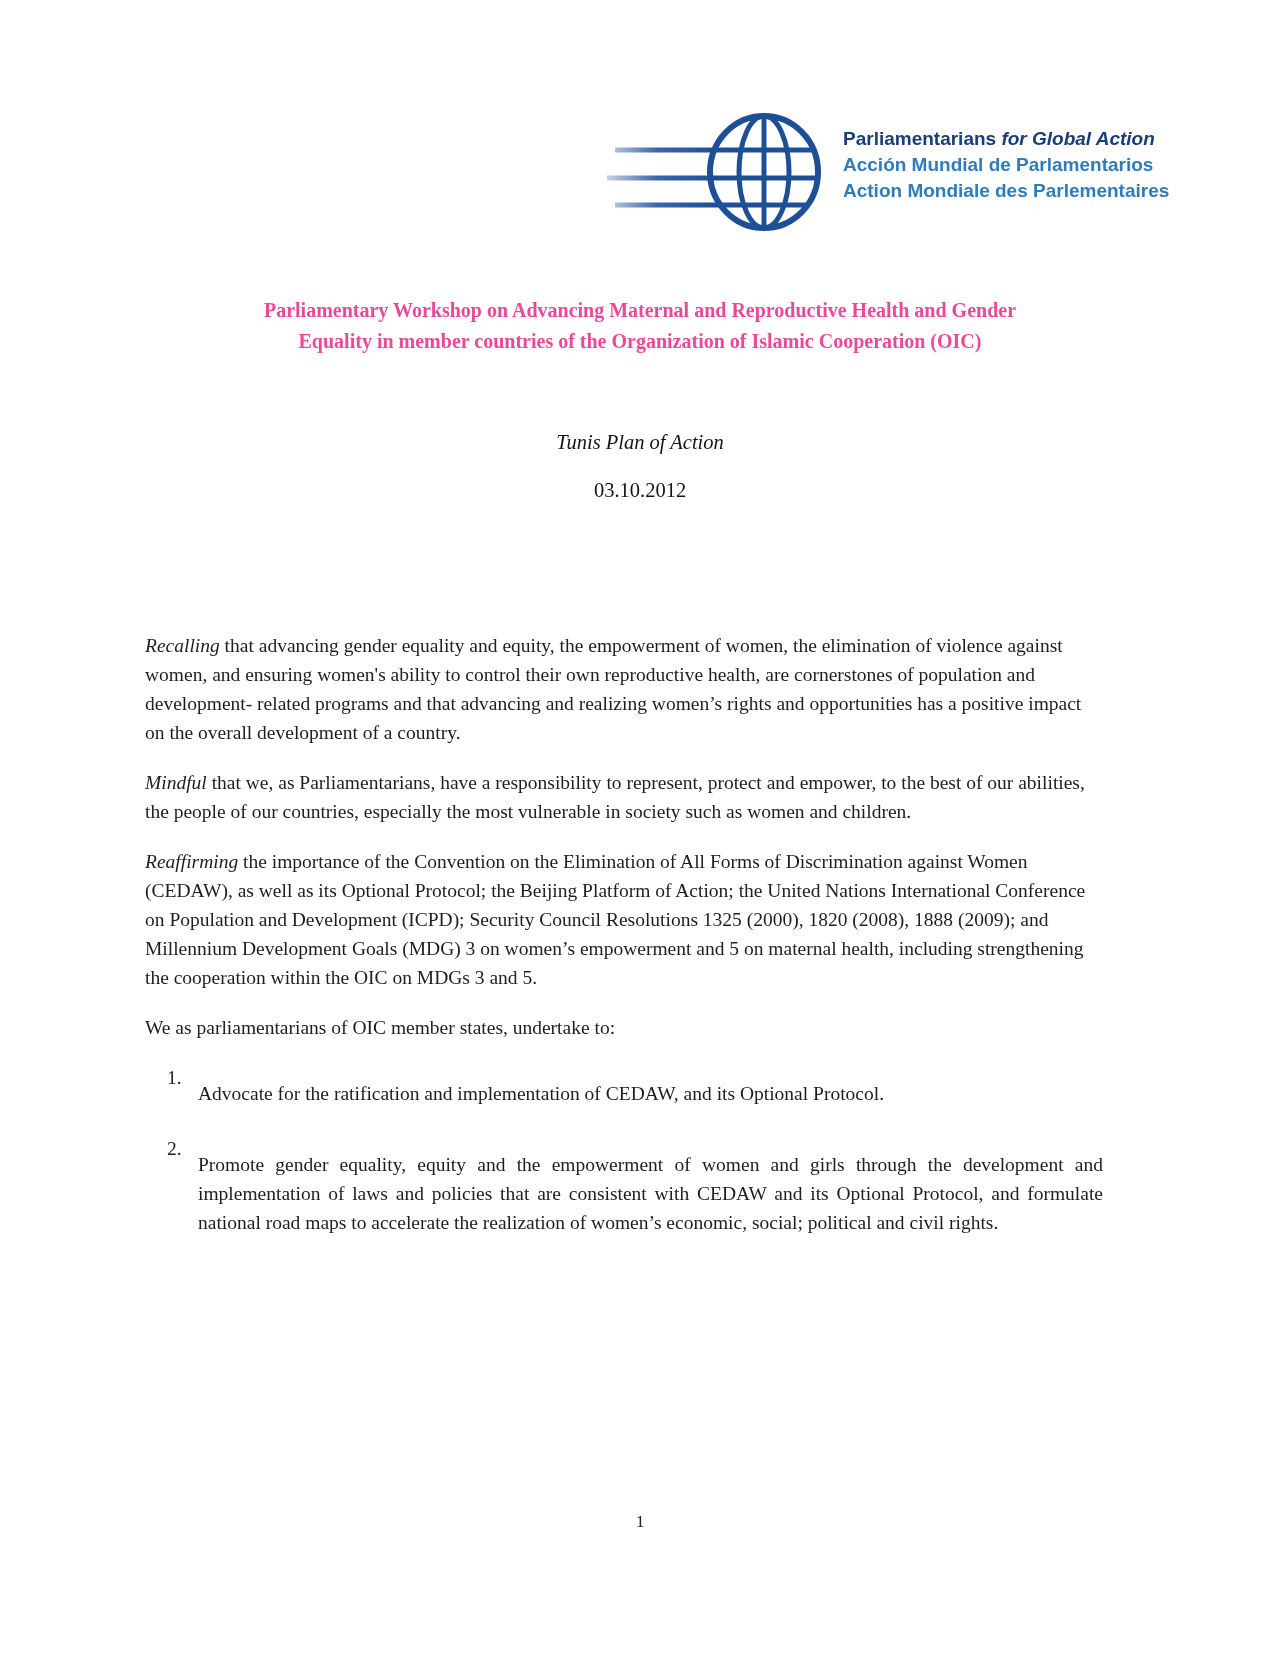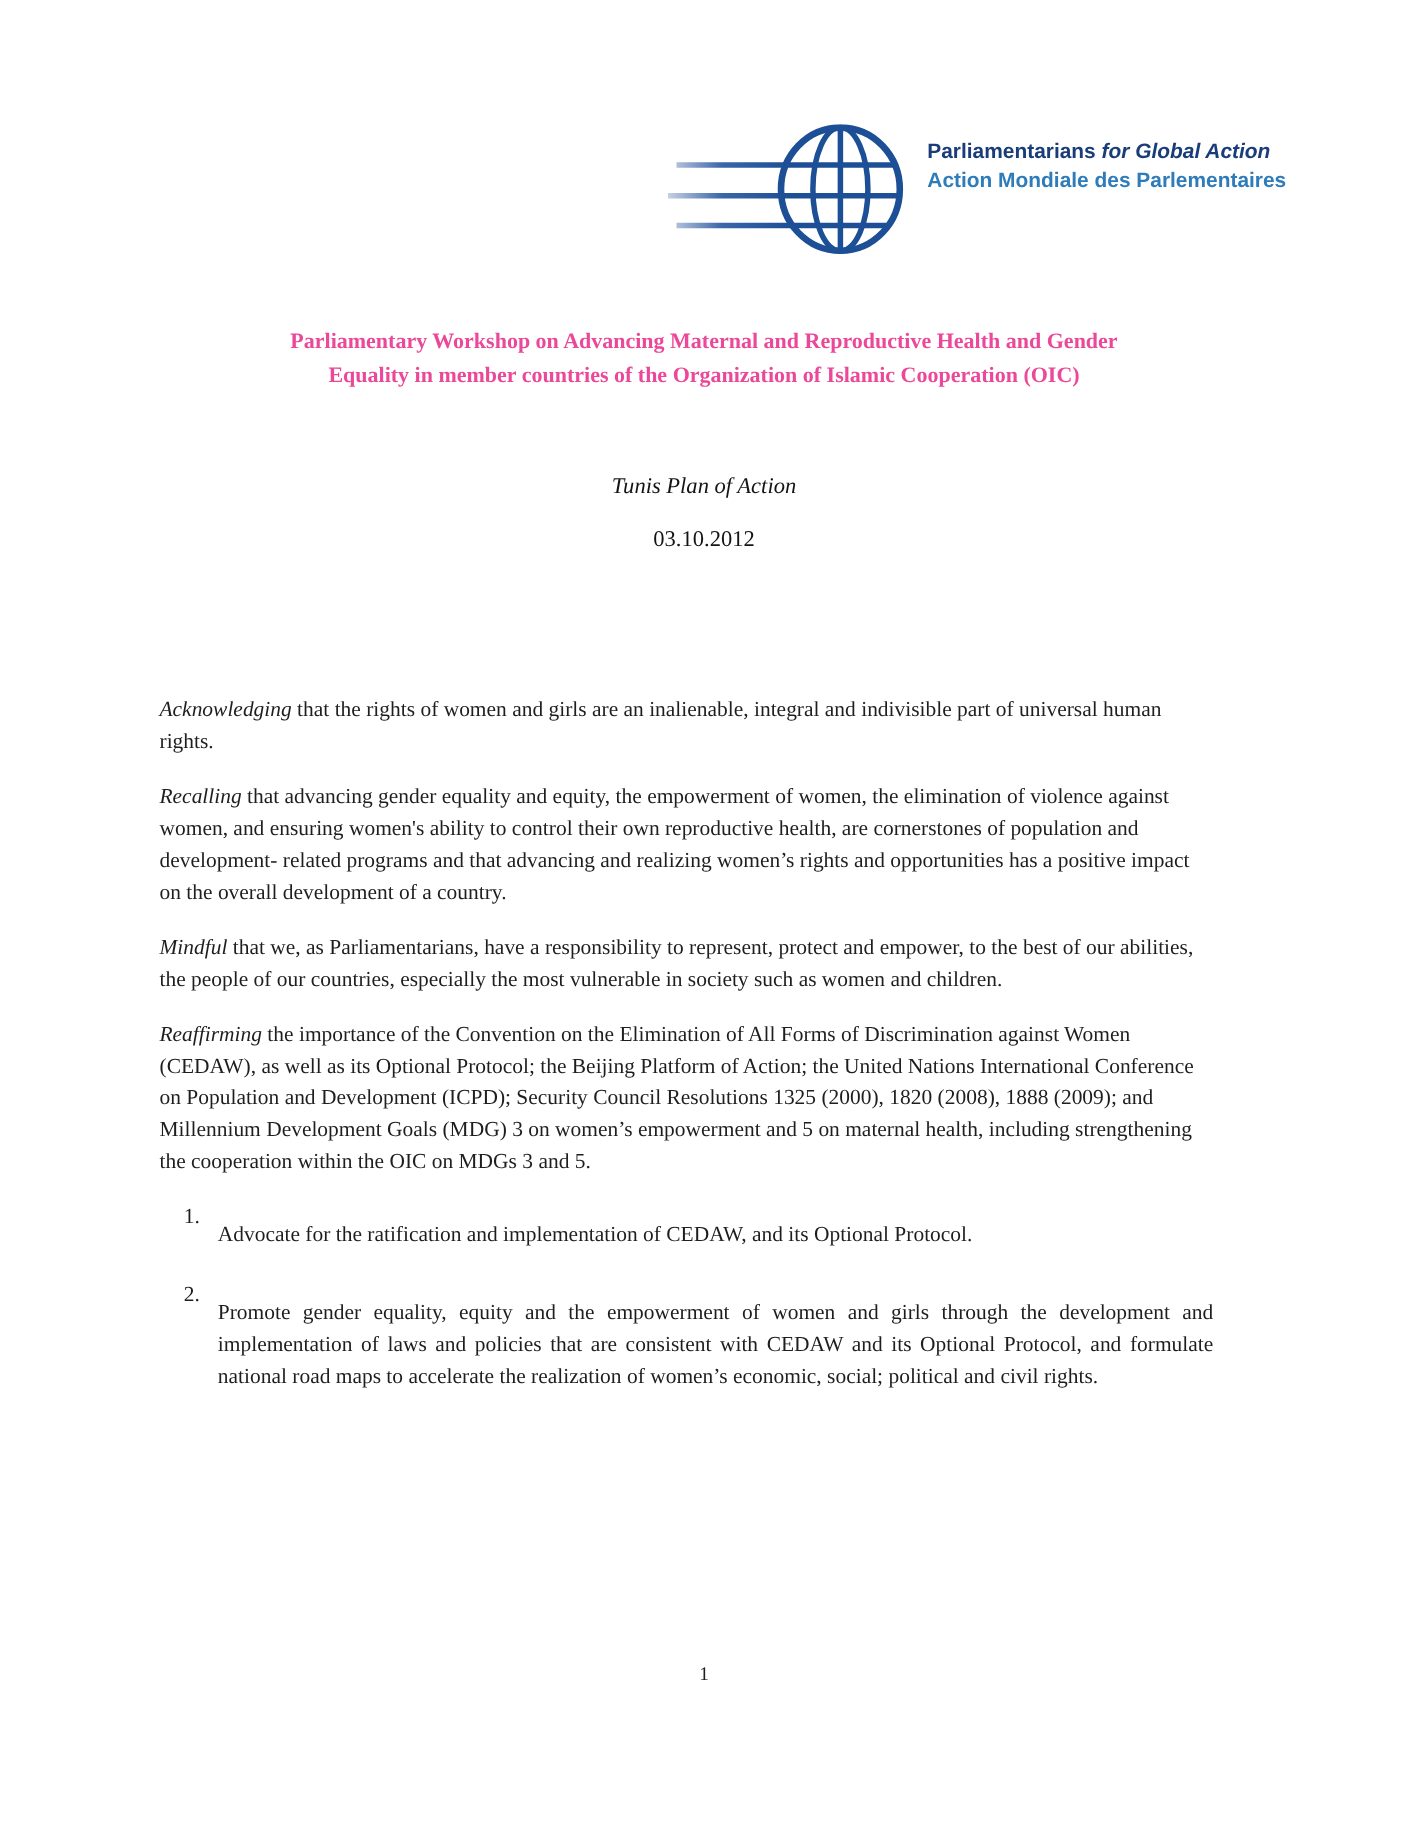--- a/index.html
+++ b/index.html
@@ -122,42 +122,43 @@
       <line x1="0" y1="65" x2="211" y2="65" stroke="url(#speedFade)" stroke-width="5"></line>
       <line x1="8" y1="92" x2="200" y2="92" stroke="url(#speedFade)" stroke-width="5"></line>
 
       <ellipse cx="157" cy="59" rx="54" ry="56" fill="none" stroke="#1d4f96" stroke-width="6"></ellipse>
       <ellipse cx="157" cy="59" rx="25" ry="56" fill="none" stroke="#1d4f96" stroke-width="5"></ellipse>
       <line x1="157" y1="3" x2="157" y2="115" stroke="#1d4f96" stroke-width="5"></line>
     </svg>
   </span>
   <div class="logo-text">
     <div class="logo-line1"><span>Parliamentarians </span><span class="for-italic">for Global Action</span></div>
+    <div class="logo-line2">Acción Mundial de Parlamentarios</div>
     <div class="logo-line3">Action Mondiale des Parlementaires</div>
   </div>
 </div>
 
 <div class="doc-title">
   <div>Parliamentary Workshop on Advancing Maternal and Reproductive Health and Gender</div>
   <div>Equality in member countries of the Organization of Islamic Cooperation (OIC)</div>
 </div>
 
 <div class="doc-subtitle">Tunis Plan of Action</div>
 <div class="doc-date">03.10.2012</div>
 
 <div class="body-block">
   <div id="paragraphs">
-  <p><span class="lead">Acknowledging</span><span class="ptext"> that the rights of women and girls are an inalienable, integral and indivisible part of universal human rights.</span></p>
 
   <p><span class="lead">Recalling</span><span class="ptext"> that advancing gender equality and equity, the empowerment of women, the elimination of violence against women, and ensuring women's ability to control their own reproductive health, are cornerstones of population and development- related programs and that advancing and realizing women’s rights and opportunities has a positive impact on the overall development of a country.</span></p>
 
   <p><span class="lead">Mindful</span><span class="ptext"> that we, as Parliamentarians, have a responsibility to represent, protect and empower, to the best of our abilities, the people of our countries, especially the most vulnerable in society such as women and children.</span></p>
 
   <p><span class="lead">Reaffirming</span><span class="ptext"> the importance of the Convention on the Elimination of All Forms of Discrimination against Women (CEDAW), as well as its Optional Protocol; the Beijing Platform of Action; the United Nations International Conference on Population and Development (ICPD); Security Council Resolutions 1325 (2000), 1820 (2008), 1888 (2009); and Millennium Development Goals (MDG) 3 on women’s empowerment and 5 on maternal health, including strengthening the cooperation within the OIC on MDGs 3 and 5.</span></p>
 
+  <p><span class="lead"></span><span class="ptext">We as parliamentarians of OIC member states, undertake to:</span></p>
 </div>
   <div class="num-list" id="num-list">
   <div class="list-item">
     <span class="list-num">1.</span>
     <span class="list-text">Advocate for the ratification and implementation of CEDAW, and its Optional Protocol.</span>
   </div>
 
   <div class="list-item">
     <span class="list-num">2.</span>
     <span class="list-text">Promote gender equality, equity and the empowerment of women and girls through the development and implementation of laws and policies that are consistent with CEDAW and its Optional Protocol, and formulate national road maps to accelerate the realization of women’s economic, social; political and civil rights.</span>

